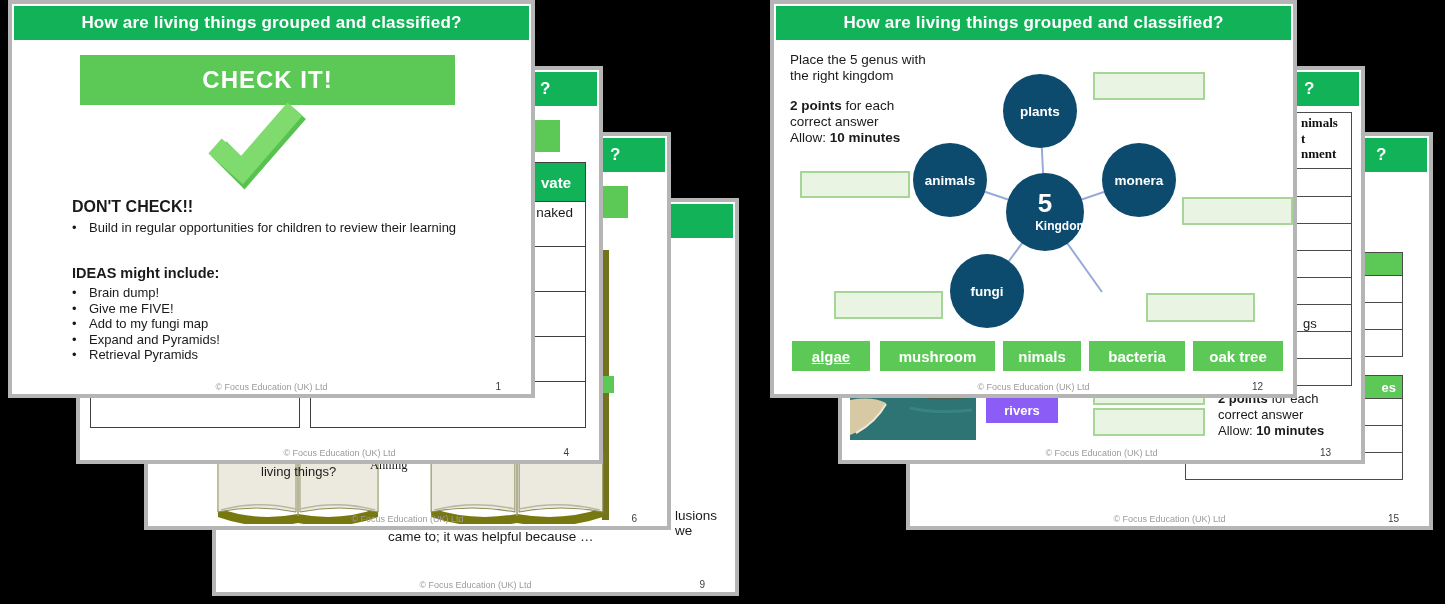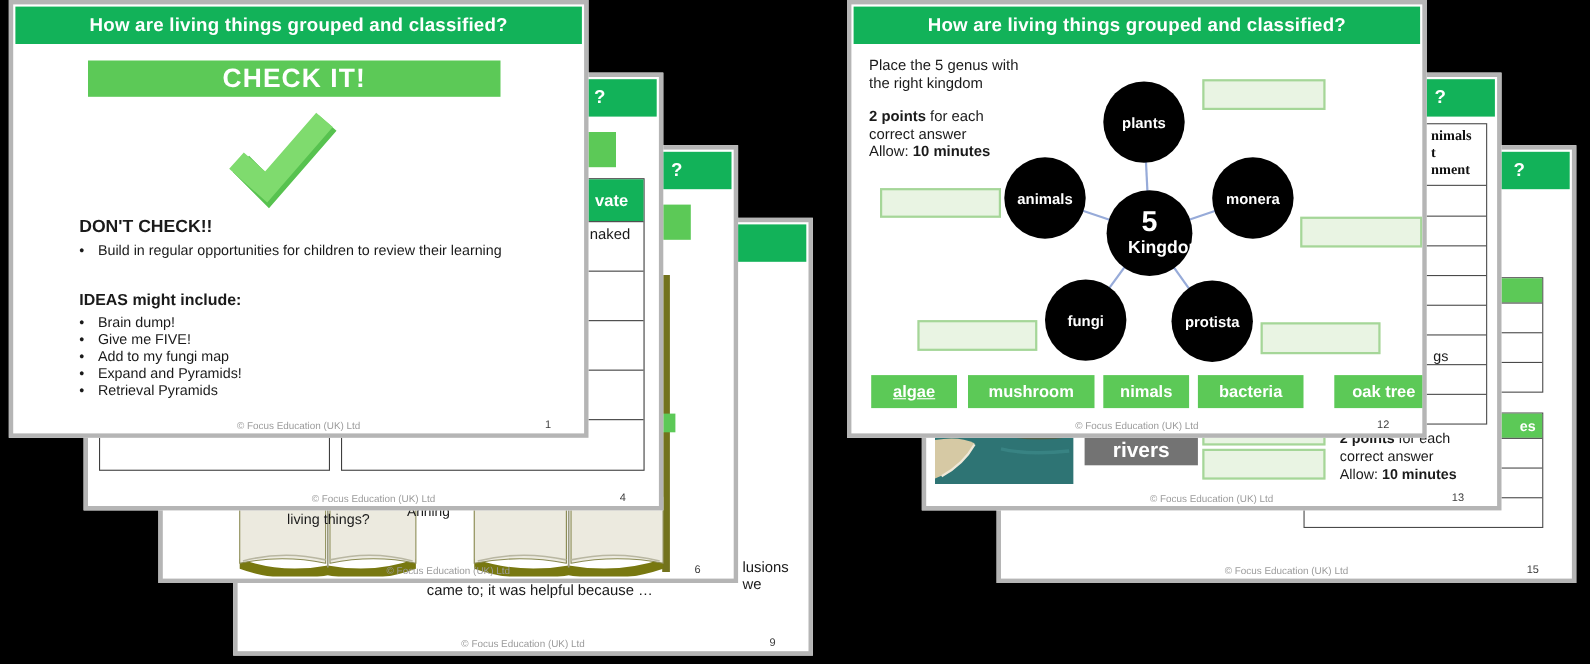--- a/index.html
+++ b/index.html
@@ -19,21 +19,21 @@
              font-size:9px;color:#9b9b9b;}
   .pagenum{position:absolute;top:377px;right:30px;font-size:10px;color:#3c3c3c;}
   .txt{position:absolute;color:#1a1a1a;}
   .li{display:flex;}
   .li .dot{width:17px;flex:0 0 17px;}
   .li .dot::before{content:"•";}
   .ptable{position:absolute;border:1.5px solid #3f3f3f;box-sizing:border-box;background:#fff;}
   .phead{background:#12b259;color:#fff;font-weight:bold;font-size:15px;
          display:flex;align-items:center;justify-content:flex-end;padding-right:14px;box-sizing:border-box;}
   .prow{border-top:1.5px solid #3f3f3f;box-sizing:border-box;}
-  .circ{position:absolute;width:74px;height:74px;border-radius:50%;background:#000000;
+  .circ{position:absolute;width:74px;height:74px;border-radius:50%;background:#0c4a6e;
         color:#fff;font-weight:bold;font-size:13.5px;display:flex;align-items:center;
         justify-content:center;text-align:right;}
   .gbox{position:absolute;background:#e9f4e3;border:2px solid #a5d698;box-sizing:border-box;}
   .abtn{position:absolute;top:337px;height:30px;background:#5cc957;color:#fff;font-weight:bold;
         font-size:15px;display:flex;align-items:center;justify-content:center;}
   .mtable{position:absolute;border:1.5px solid #4a4a4a;box-sizing:border-box;background:#fff;}
   .mrow{border-top:1px solid #4a4a4a;box-sizing:border-box;height:27px;}
   .mhead-green{background:#5cc957;height:22px;color:#fff;font-weight:bold;font-size:13px;
          display:flex;align-items:center;justify-content:flex-end;padding-right:6px;box-sizing:border-box;}
   .frag{position:absolute;color:#111;font-weight:bold;font-size:13px;line-height:15.5px;font-family:Liberation Serif, serif;}
@@ -70,21 +70,21 @@
     </svg>
     <svg class="a" style="left:280px;top:308px;" width="178" height="80" viewBox="0 0 170 80" preserveAspectRatio="none">
       <path d="M3 64 Q42 78 85 70 Q128 78 167 64 L167 73 Q128 87 85 79 Q42 87 3 73 Z" fill="#787810"></path>
       <path d="M3 8 Q42 1 83 6 L83 68 Q42 60 3 68 Z" fill="#eceadf" stroke="#8a8a52" stroke-width="1"></path>
       <path d="M87 6 Q128 1 167 8 L167 68 Q128 60 87 68 Z" fill="#eceadf" stroke="#8a8a52" stroke-width="1"></path>
       <path d="M6 66 Q44 56 83 65" fill="none" stroke="#b9b7a2" stroke-width="1.5"></path>
       <path d="M87 65 Q126 56 164 66" fill="none" stroke="#b9b7a2" stroke-width="1.5"></path>
       <line x1="85" y1="4" x2="85" y2="72" stroke="#9a9a80" stroke-width="1.5"></line>
     </svg>
     <span class="txt" style="left:113px;top:328px;font-size:13px;">living things?</span>
-    <span class="txt" style="left:222px;top:322px;font-size:12.5px;">Anning</span>
+    <span class="txt" style="left:222px;top:322px;font-size:12.5px;font-family:Liberation Serif, serif;">Anning</span>
     <div class="copyright">© Focus Education (UK) Ltd</div>
     <div class="pagenum">6</div>
   </div>
 
   <div class="slide" style="left:76px;top:66px;z-index:13;">
     <div class="titlebar">
       <span class="qmark" style="left:458px;">?</span>
     </div>
     <div class="banner" style="left:68px;top:50px;width:412px;height:32px;"></div>
 
@@ -110,21 +110,21 @@
       <div class="prow" style="height:48px;"></div>
     </div>
     <div class="copyright">© Focus Education (UK) Ltd</div>
     <div class="pagenum">4</div>
   </div>
 
   <div class="slide" style="left:8px;top:0;z-index:14;">
     <div class="titlebar">
       <span>How are living things grouped and classified?</span>
     </div>
-    <div class="banner" style="left:68px;top:51px;width:375px;height:33px;font-size:24px;letter-spacing:1px;">
+    <div class="banner" style="left:68px;top:51px;width:375px;height:50px;font-size:24px;letter-spacing:1px;">
       <span>CHECK IT!</span>
     </div>
     <svg class="a" style="left:186px;top:90px;" width="112" height="96" viewBox="0 0 112 96">
       <path d="M21 55 L46 80 L100 18" stroke="#57c24f" stroke-width="21" fill="none"></path>
       <path d="M17 52 L44 76 L97 15" stroke="#7fdb6e" stroke-width="20" fill="none"></path>
     </svg>
     <div class="txt" style="left:60px;top:194px;font-size:16px;font-weight:bold;">DON'T CHECK!!</div>
     <div class="txt li" style="left:60px;top:216px;width:400px;font-size:13px;line-height:15.5px;">
       <span class="dot"></span>
       <span>Build in regular opportunities for children to review their learning</span>
@@ -200,21 +200,21 @@
     </div>
     <span class="txt" style="left:461px;top:246px;font-size:13px;">gs</span>
 
     <svg class="a" style="left:8px;top:318px;" width="126" height="52" viewBox="0 0 126 52" preserveAspectRatio="none">
       <rect width="126" height="52" fill="#2e7474"></rect>
       <path d="M0 0 L126 0 L126 9 Q88 15 58 7 Q28 3 0 9 Z" fill="#50604a"></path>
       <path d="M0 12 Q22 8 36 15 Q24 38 0 47 Z" fill="#d6c9a4"></path>
       <path d="M36 16 Q26 34 6 45" stroke="#efe8d8" stroke-width="2" fill="none"></path>
       <path d="M60 20 Q85 26 122 22" stroke="#3f8d8d" stroke-width="3" fill="none" opacity="0.6"></path>
     </svg>
-    <div class="abtn" style="left:144px;top:327px;width:103px;height:26px;background:#737373;font-size:19px;">
+    <div class="abtn" style="left:144px;top:327px;width:72px;height:26px;background:#8b5cf6;font-size:13px;">
       <span>rivers</span>
     </div>
     <div class="gbox" style="left:251px;top:305px;width:112px;height:30px;"></div>
     <div class="gbox" style="left:251px;top:338px;width:112px;height:28px;"></div>
     <div class="txt" style="left:376px;top:321px;font-size:13px;">
       <span class="b">2 points</span><span> for each</span>
     </div>
     <div class="txt" style="left:376px;top:337px;font-size:13px;">correct answer</div>
     <div class="txt" style="left:376px;top:353px;font-size:13px;">
       <span>Allow: </span><span class="b">10 minutes</span>
@@ -259,41 +259,38 @@
       </div>
     <div class="circ" style="left:139px;top:139px;">
       <span>animals</span>
       </div>
     <div class="circ" style="left:176px;top:250px;">
       <span>fungi</span>
       </div>
     <div class="circ" style="left:328px;top:139px;">
       <span>monera</span>
       </div>
-    <div class="circ" style="left:291px;top:251px;">
-      <span>protista</span>
-      </div>
     <div class="circ" style="left:232px;top:169px;width:78px;height:78px;flex-direction:column;">
       <div style="font-size:26px;line-height:24px;">5</div>
-      <div style="font-size:16px;margin-top:4px;padding-left:39px;">Kingdoms</div>
+      <div style="font-size:12px;margin-top:4px;padding-left:39px;">Kingdoms</div>
     </div>
 
     <div class="abtn" style="left:18px;width:78px;text-decoration:underline;">
         <span>algae</span>
       </div>
     <div class="abtn" style="left:106px;width:115px;">
         <span>mushroom</span>
       </div>
     <div class="abtn" style="left:229px;width:78px;">
         <span>nimals</span>
       </div>
     <div class="abtn" style="left:315px;width:96px;">
         <span>bacteria</span>
       </div>
-    <div class="abtn" style="left:419px;width:90px;margin-left:20px;">
+    <div class="abtn" style="left:419px;width:90px;">
         <span>oak tree</span>
       </div>
 
     <div class="copyright">© Focus Education (UK) Ltd</div>
     <div class="pagenum">12</div>
   </div>
 
 </div>
 
 </body></html>

